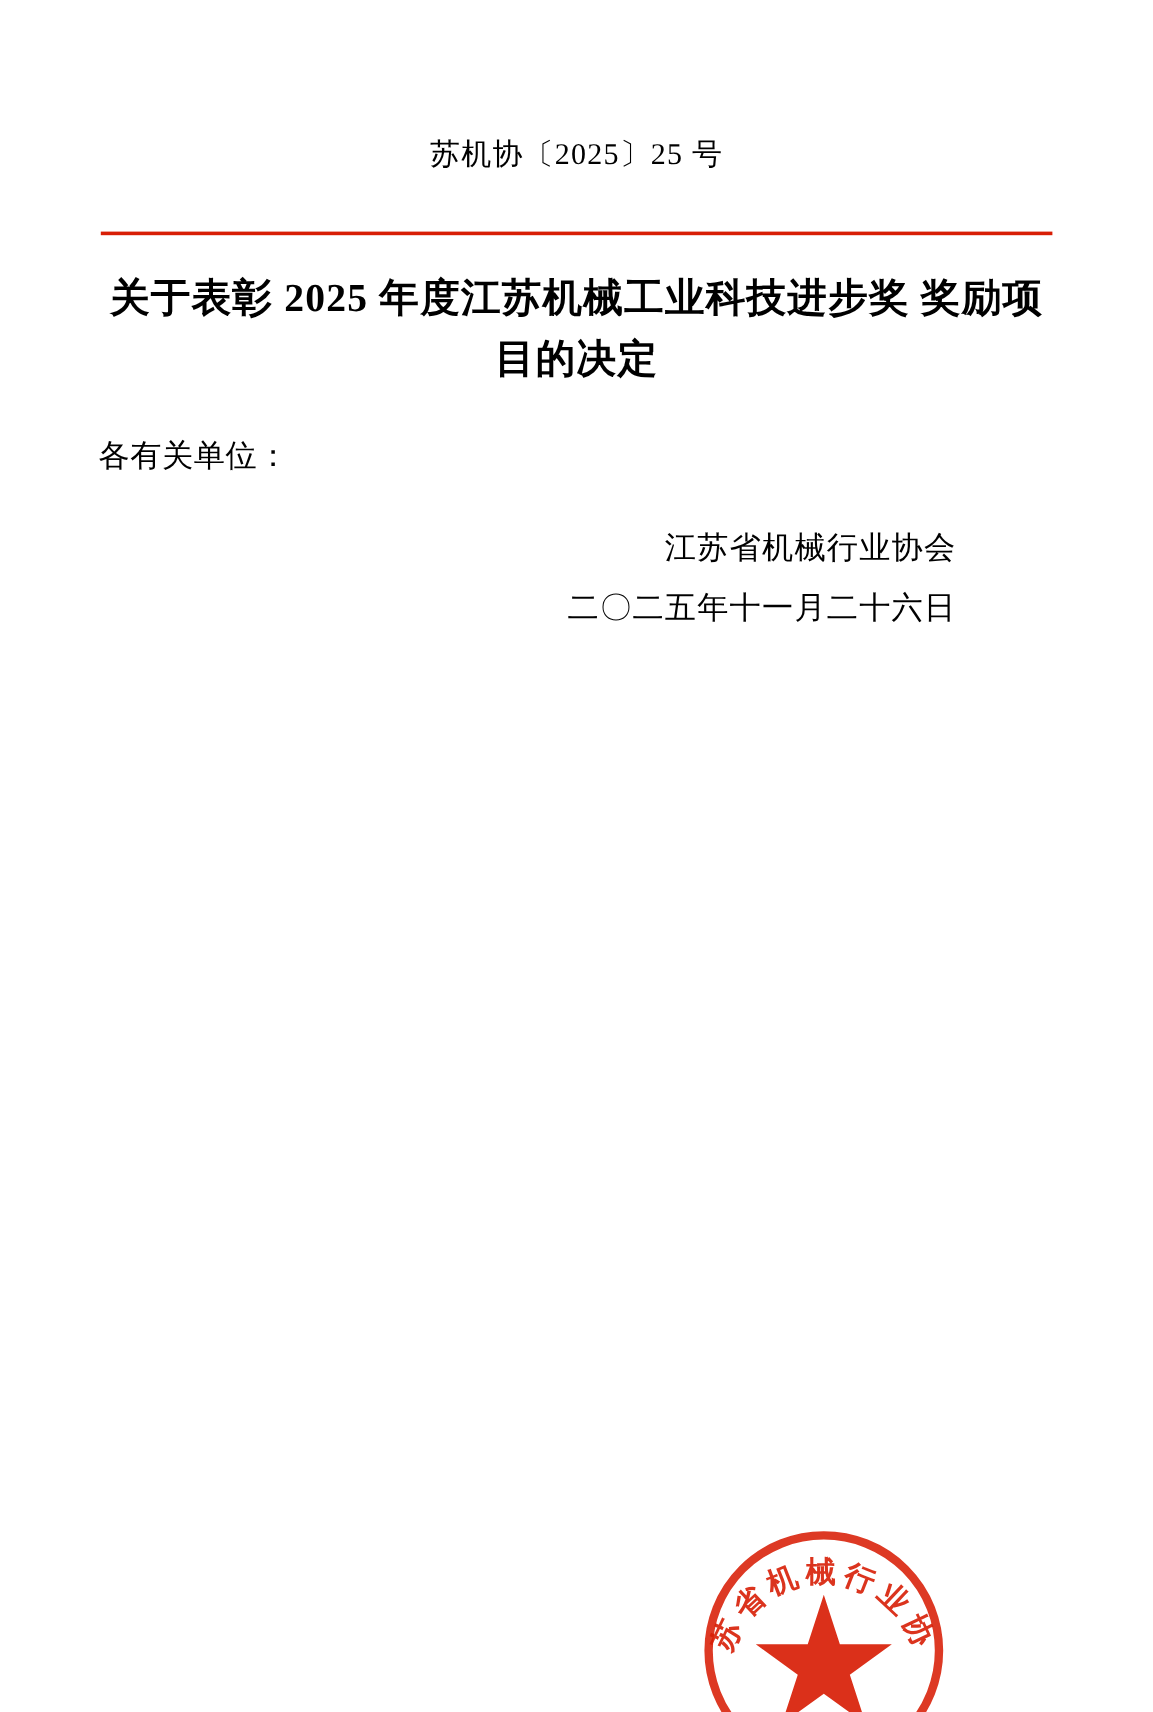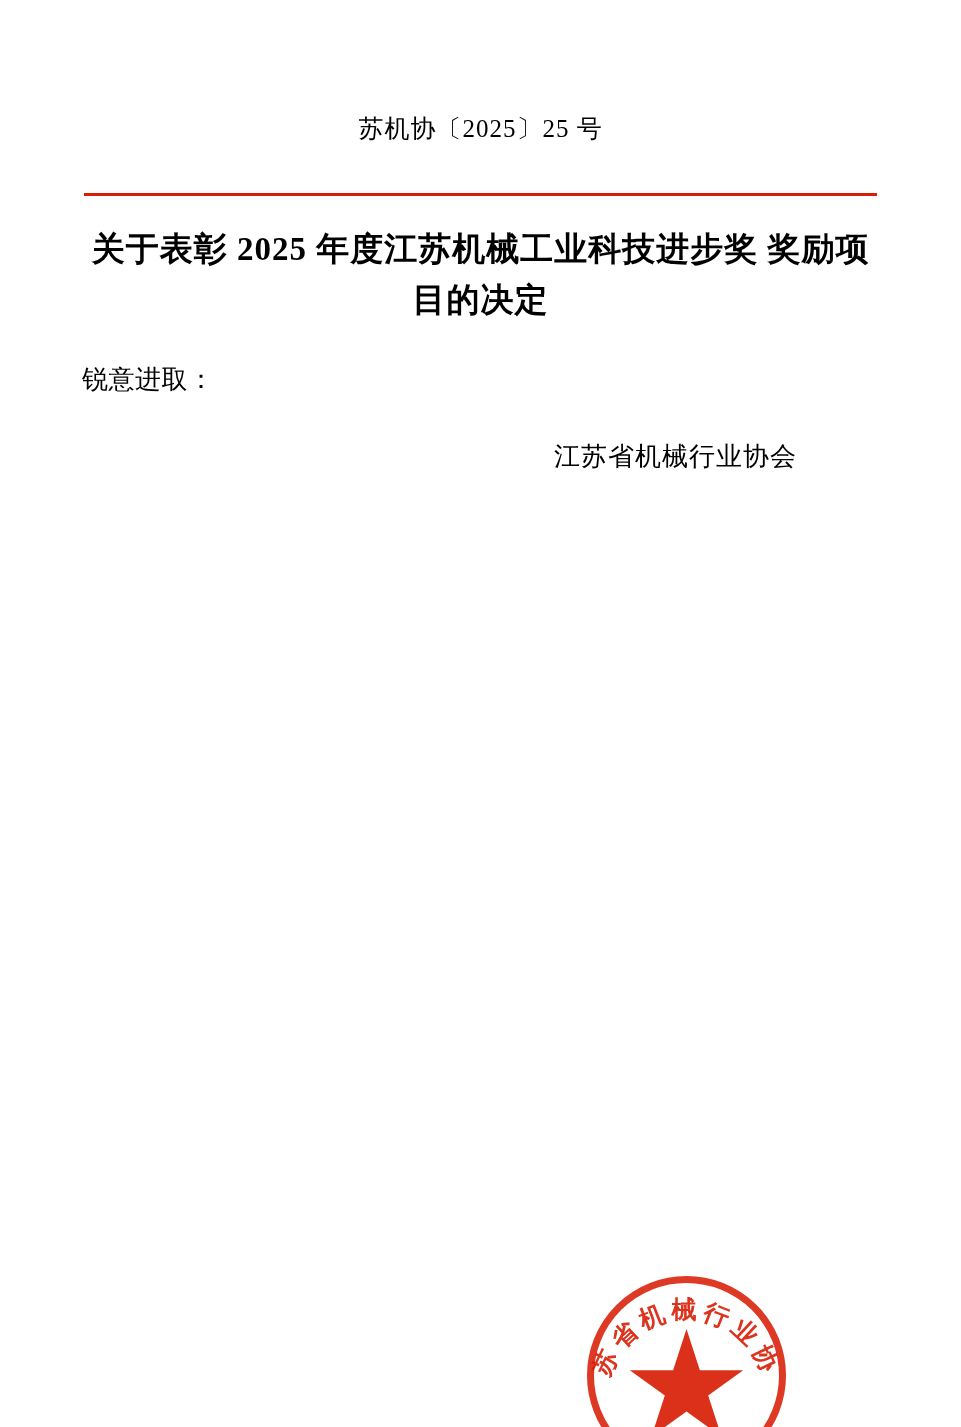--- a/index.html
+++ b/index.html
@@ -122,27 +122,28 @@
 
   <div class="doc-number">苏机协〔2025〕25 号</div>
 
   <div class="red-rule"></div>
 
   <div class="doc-title">
     <span>关于表彰 2025 年度江苏机械工业科技进步奖</span>
     <span>奖励项目的决定</span>
   </div>
 
-  <div class="salutation">锐意进取：</div>
+  <div class="salutation">各有关单位：</div>
 
 
 
 
   <div class="signature">
     <span class="sig-line">江苏省机械行业协会</span>
+    <span class="sig-line">二〇二五年十一月二十六日</span>
   </div>
 
   <div class="seal">
     <svg viewBox="0 0 205 205" width="205" height="205" aria-hidden="true">
       <defs>
         <path id="sealArcTop" d="M 24,110 A 80,80 0 0 1 181,110" fill="none"></path>
       </defs>
       <circle cx="102.5" cy="102.5" r="96" fill="none" stroke="#d81e06" stroke-width="7" opacity="0.88"></circle>
       <text font-family="'Liberation Serif', 'DejaVu Serif', serif" font-size="25" font-weight="bold" fill="#d81e06" opacity="0.9" letter-spacing="5">
         <textPath href="#sealArcTop" startOffset="50%" text-anchor="middle">江苏省机械行业协会</textPath>

